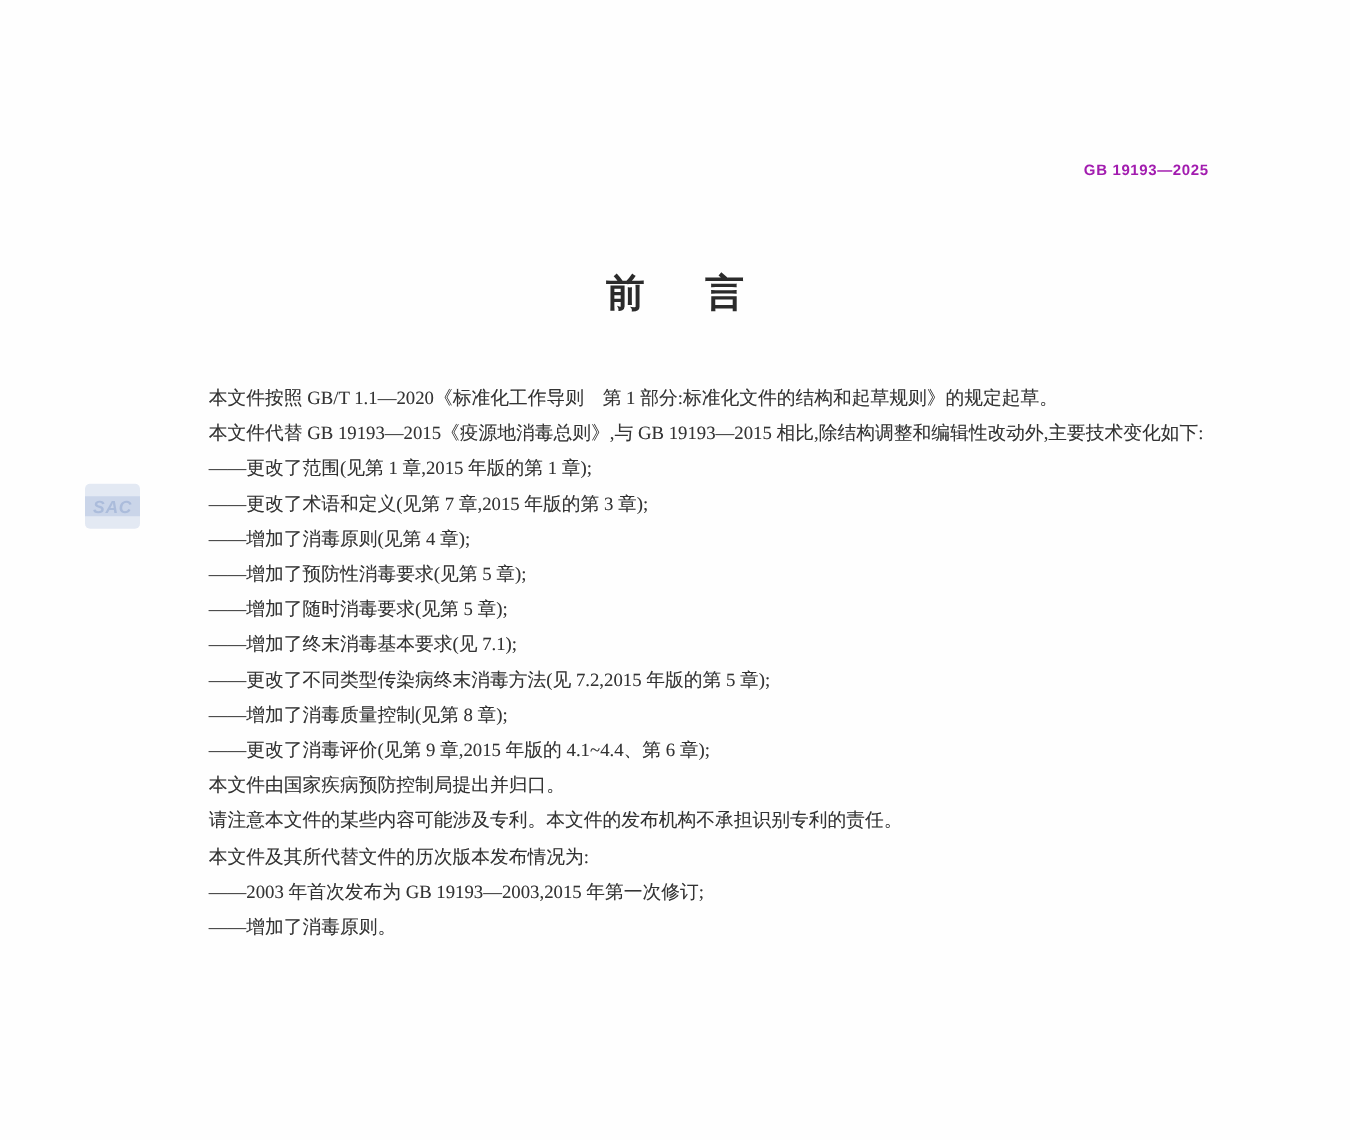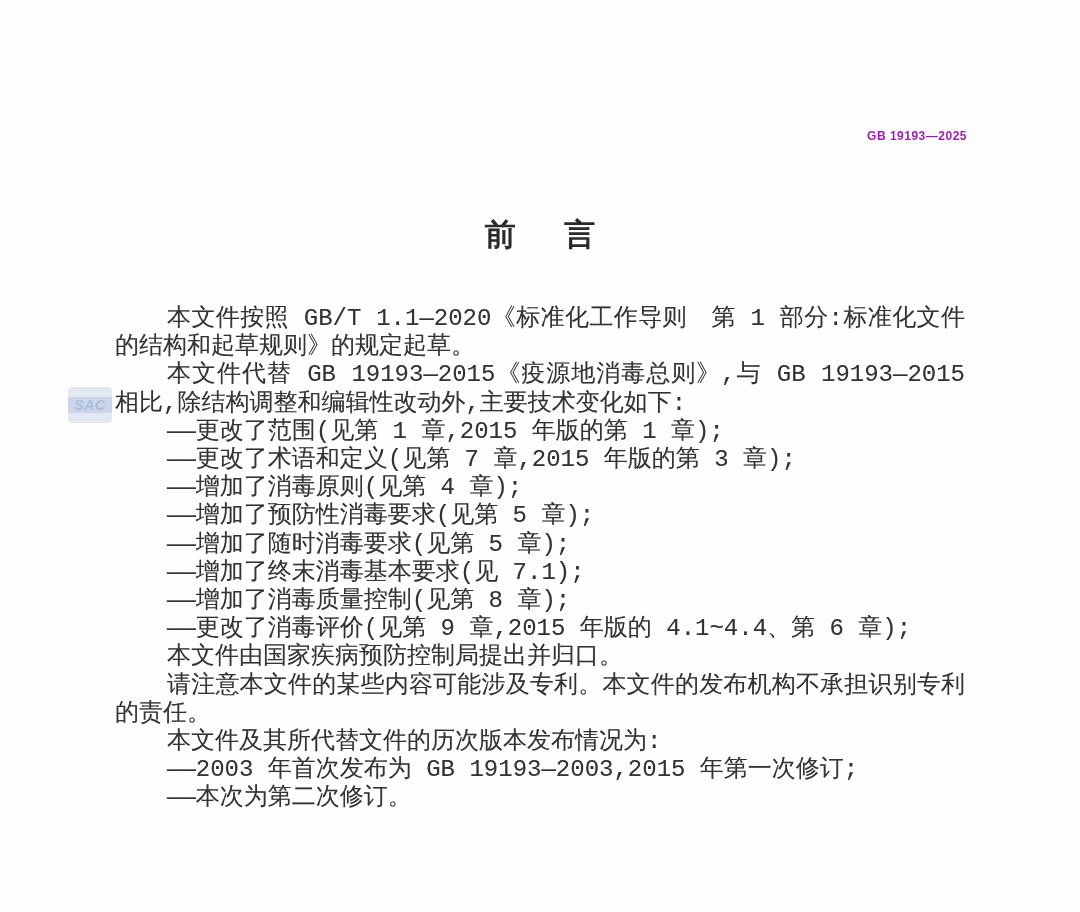--- a/index.html
+++ b/index.html
@@ -64,26 +64,25 @@
     font-size: 14px;
     line-height: 16px;
     color: #9db1d6;
     letter-spacing: 0.5px;
   }
   .body-text {
     position: absolute;
     left: 115px;
     top: 305px;
     width: 850px;
-    font-size: 24px;
+    font-size: 15px;
     line-height: 28.2px;
     text-align: justify;
     color: #333333;
     text-shadow: 0 0 0.4px rgba(0,0,0,0.25);
-    font-family: Liberation Mono, monospace;
   }
   .body-text p {
     margin: 0;
     padding: 0;
     text-indent: 52px;
   }
 </style>
 </head>
 <body>
 
@@ -99,22 +98,23 @@
 
   <div class="body-text">
     <p>本文件按照 GB/T 1.1—2020《标准化工作导则　第 1 部分:标准化文件的结构和起草规则》的规定起草。</p>
     <p>本文件代替 GB 19193—2015《疫源地消毒总则》,与 GB 19193—2015 相比,除结构调整和编辑性改动外,主要技术变化如下:</p>
     <p>——更改了范围(见第 1 章,2015 年版的第 1 章);</p>
     <p>——更改了术语和定义(见第 7 章,2015 年版的第 3 章);</p>
     <p>——增加了消毒原则(见第 4 章);</p>
     <p>——增加了预防性消毒要求(见第 5 章);</p>
     <p>——增加了随时消毒要求(见第 5 章);</p>
     <p>——增加了终末消毒基本要求(见 7.1);</p>
+    <p>——更改了不同类型传染病终末消毒方法(见 7.2,2015 年版的第 5 章);</p>
     <p>——增加了消毒质量控制(见第 8 章);</p>
     <p>——更改了消毒评价(见第 9 章,2015 年版的 4.1~4.4、第 6 章);</p>
     <p>本文件由国家疾病预防控制局提出并归口。</p>
     <p>请注意本文件的某些内容可能涉及专利。本文件的发布机构不承担识别专利的责任。</p>
     <p>本文件及其所代替文件的历次版本发布情况为:</p>
     <p>——2003 年首次发布为 GB 19193—2003,2015 年第一次修订;</p>
-    <p>——本次为第二次修订。</p>
+    <p>——增加了消毒原则。</p>
   </div>
 
 </div>
 
 </body></html>

